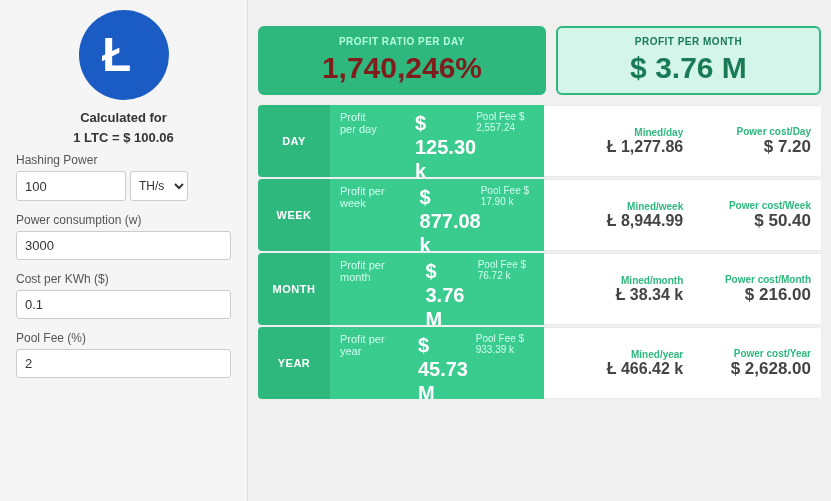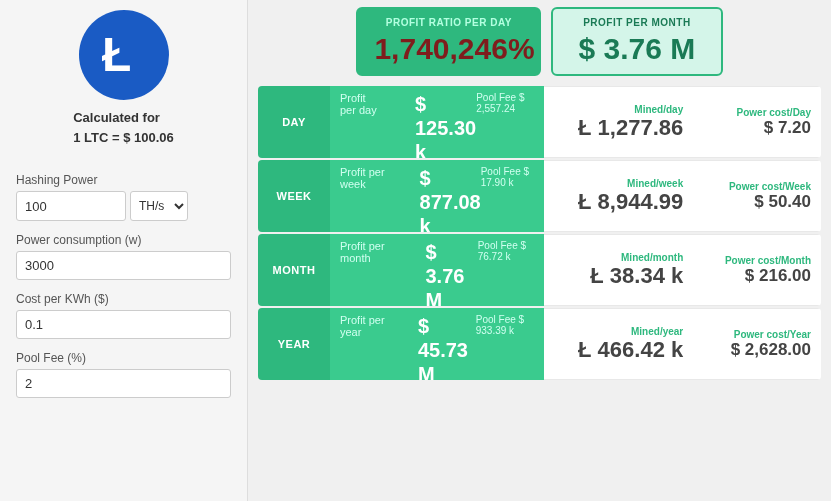--- a/index.html
+++ b/index.html
@@ -37,23 +37,24 @@
       display: flex;
       align-items: center;
       justify-content: center;
       margin-bottom: 8px;
     }
     .logo-circle svg {
       width: 60px;
       height: 60px;
     }
     .calc-for {
+      text-align: center;
       font-size: 12px;
       color: #666;
-      margin-bottom: 26px;
+      margin-bottom: 6px;
       line-height: 1.5;
     }
     .calc-for span {
       display: block;
       color: #333;
       font-weight: bold;
       font-size: 13px;
     }
     .field-group {
       width: 100%;
@@ -87,22 +88,21 @@
       background: white;
       color: #333;
       outline: none;
     }
 
     
     .right-panel {
       flex: 1;
       display: flex;
       flex-direction: column;
-      padding: 7px 10px 10px 10px;
-      align-items: center;
+      padding: 26px 10px 10px 10px;
     }
     .top-stats {
       display: flex;
       gap: 10px;
       margin-bottom: 10px;
     }
     .stat-card {
       border-radius: 6px;
       border: 2px solid #2eb87e;
       padding: 8px 16px;
@@ -193,21 +193,21 @@
       align-items: flex-end;
       border-top: 1px solid #e8e8e8;
       border-bottom: 1px solid #e8e8e8;
     }
     .row-mined-label {
       font-size: 10px;
       color: #2eb87e;
       font-weight: bold;
     }
     .row-mined-value {
-      font-size: 22px;
+      font-size: 16px;
       font-weight: bold;
       color: #444;
       text-align: right;
     }
     .row-power {
       flex: 1;
       background: white;
       padding: 6px 10px;
       display: flex;
       flex-direction: column;

